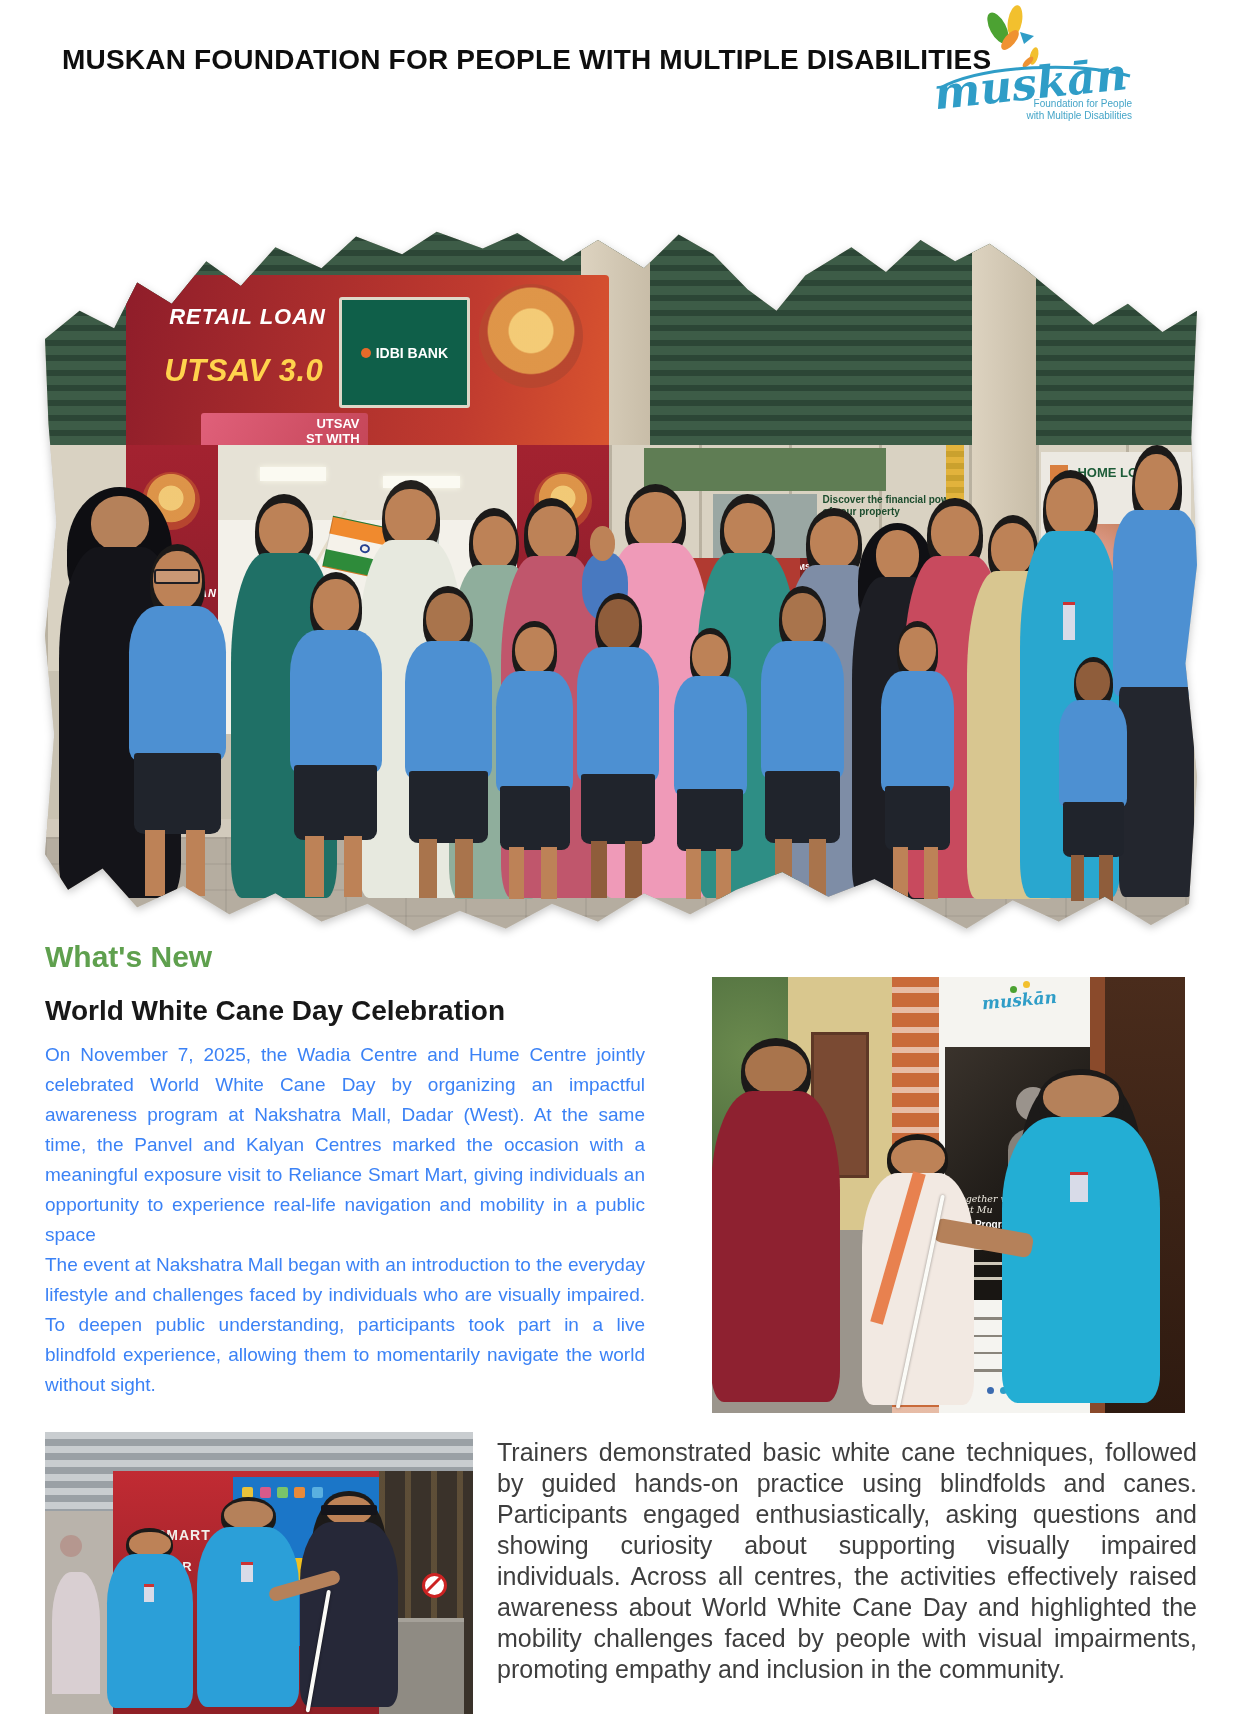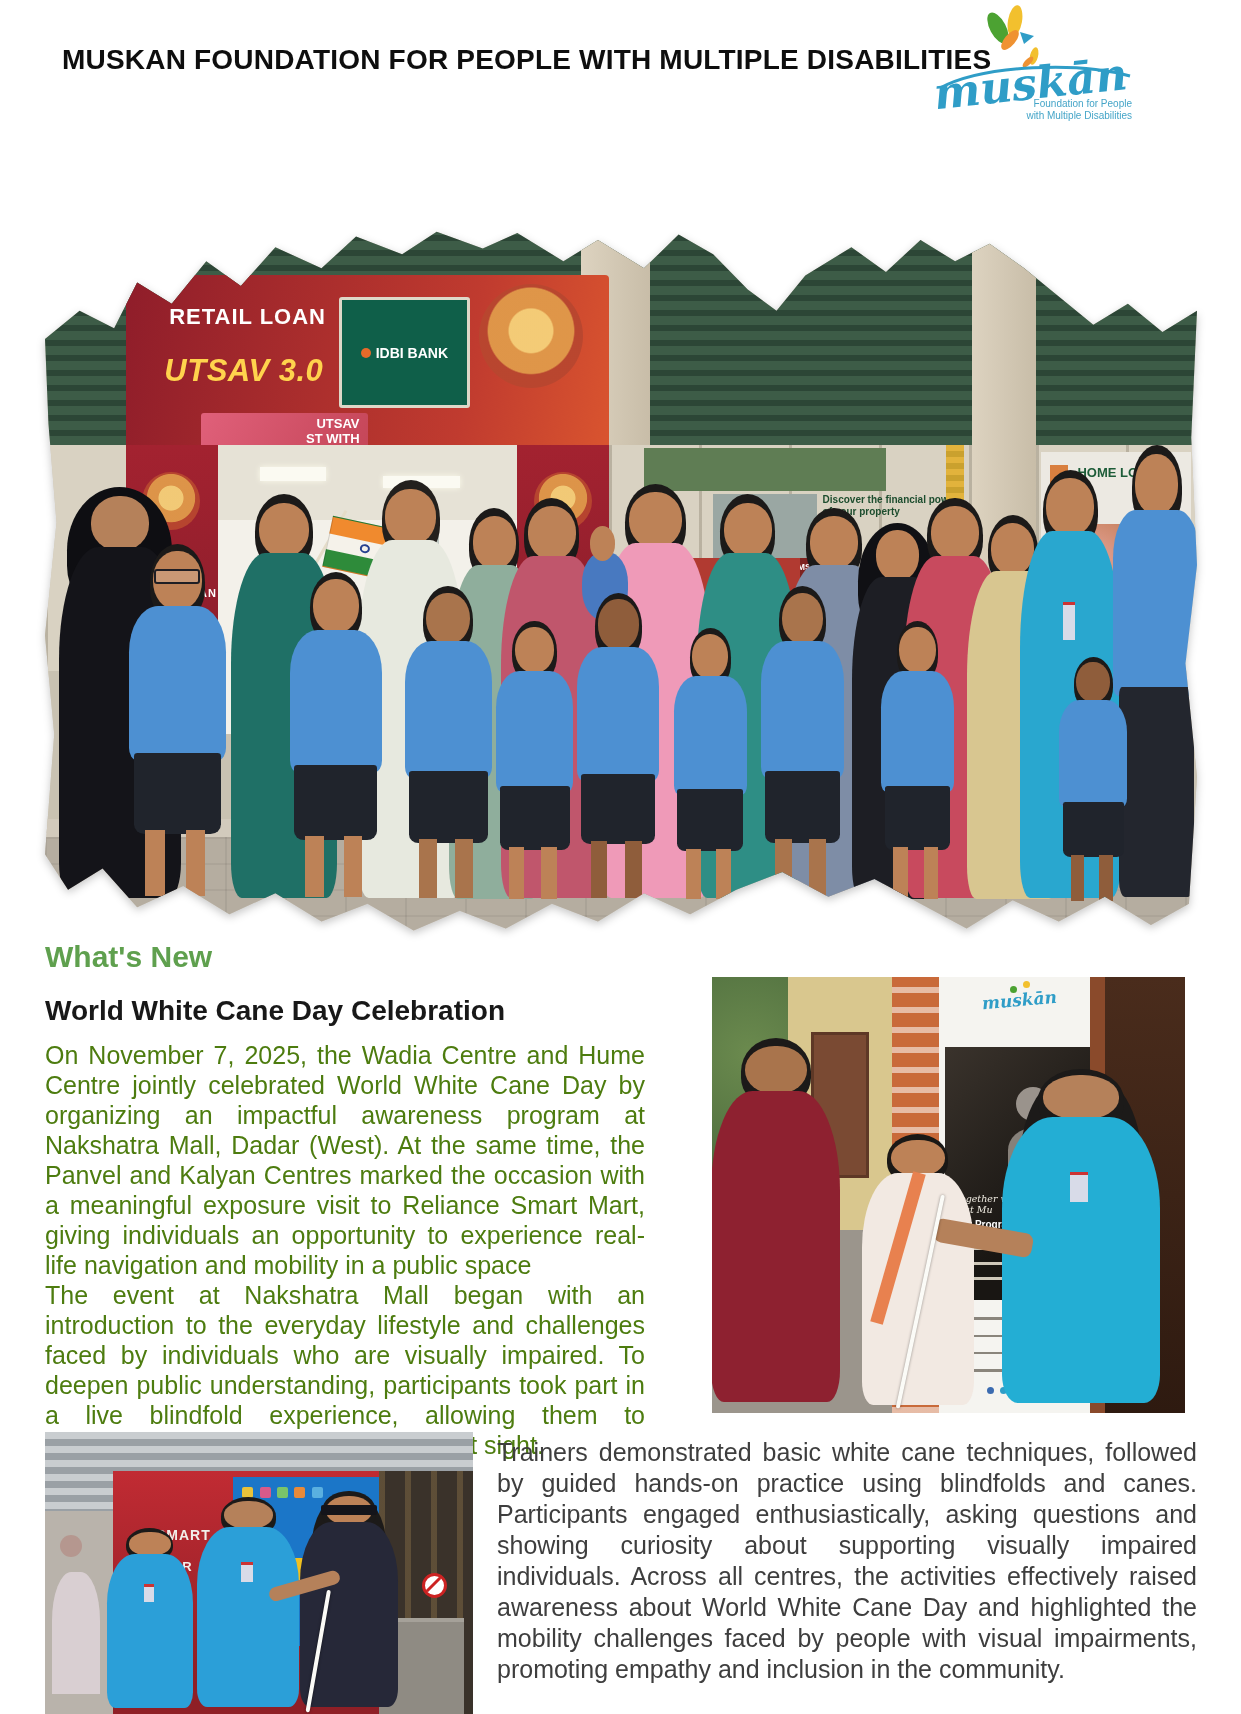--- a/index.html
+++ b/index.html
@@ -30,21 +30,21 @@
   .pillar-beige{top:0;height:64%;background:linear-gradient(90deg,#ddd3c0,#c8bda8);}
   .glass{top:31%;height:33%;background:#d9d2c2;
     background-image:repeating-linear-gradient(90deg,rgba(90,80,60,.25) 0 3px,transparent 3px 90px);}
   .arch-header{left:7%;top:7%;width:42%;height:25%;
     background:linear-gradient(100deg,#8f1d2a,#c03b2f 70%,#d9542f);border-radius:4px;}
   .arch-pillar{top:31%;width:8%;height:48%;background:linear-gradient(180deg,#a32230,#7e1b28);}
   .door{left:15%;top:31%;width:26%;height:41%;background:#f3f1ea;}
   .door-ceil{left:0;top:0;width:100%;height:26%;background:#e6e2d6;}
   .lightbar{background:#fbfaf2;box-shadow:0 0 6px rgba(255,255,240,.9);}
   .mandala{border-radius:50%;background:radial-gradient(circle at 50% 45%,#f6d27a 0 28%,#e09a4a 30% 55%,#b8462f 57% 100%);opacity:.95;}
-  .txt-retail{color:#fff;font-weight:800;letter-spacing:1px;}
+  .txt-retail{color:#fff;font-weight:800;letter-spacing:1px;font-style:italic;}
   .txt-utsav{color:#ffd34d;font-weight:700;font-style:italic;letter-spacing:.5px;}
   .idbi-box{background:#0f5f49;border:3px solid #ded8c8;border-radius:3px;color:#fff;
             display:flex;align-items:center;justify-content:center;gap:5px;font-weight:700;}
   .rate-chip{background:linear-gradient(120deg,#e0607a,#c44557);border-radius:3px;color:#fff;
              font-weight:800;text-align:right;line-height:1.15;}
   .garland{background:repeating-linear-gradient(180deg,#e2b33c 0 6px,#caa12e 6px 12px);}
 
   
   .person{position:absolute;}
   .person i{position:absolute;}
@@ -53,21 +53,21 @@
   .flag{position:absolute;}
   .flag .cloth{position:absolute;left:0;top:0;width:100%;height:100%;border:1px solid rgba(0,0,0,.15);
     background:linear-gradient(180deg,#f08a2e 0 33%,#f5f2ea 33% 66%,#2e8b3a 66% 100%);}
   .flag .chakra{position:absolute;left:44%;top:42%;width:14%;height:18%;border-radius:50%;
     border:2px solid #27418f;box-sizing:border-box;}
   .flag .pole{position:absolute;background:#e4dcc8;}
 
   
   .whats-new{left:45px;top:940px;font-size:30px;font-weight:800;color:#5fa04e;}
   .article-h{left:45px;top:995px;font-size:28px;font-weight:800;color:#181818;}
-  .body-col1{left:45px;top:1040px;width:600px;font-size:25px;line-height:30px;color:#4d7c0f;text-align:justify;}
+  .body-col1{left:45px;top:1040px;width:600px;font-size:19px;line-height:30px;color:#3b82f6;text-align:justify;}
   .body-col2{left:497px;top:1437px;width:700px;font-size:25px;line-height:31px;color:#3e3e3e;text-align:justify;}
 
   
   .photo{overflow:hidden;background:#cfc3a8;}
   .cane-photo{left:712px;top:977px;width:473px;height:436px;}
   .blind-photo{left:45px;top:1432px;width:428px;height:282px;}
   .banner-dark-bar{position:absolute;background:#cfc8ba;height:3px;border-radius:2px;}
   .dot{position:absolute;border-radius:50%;}
 </style>
 </head>

